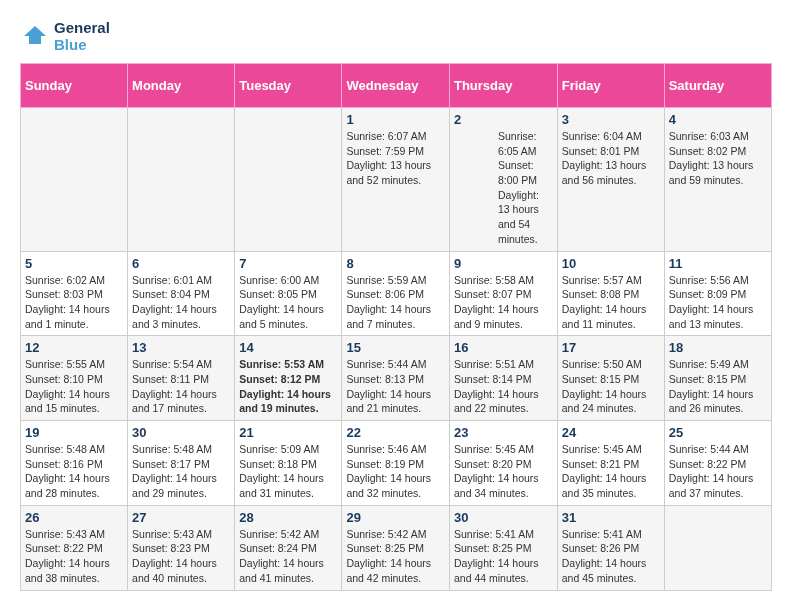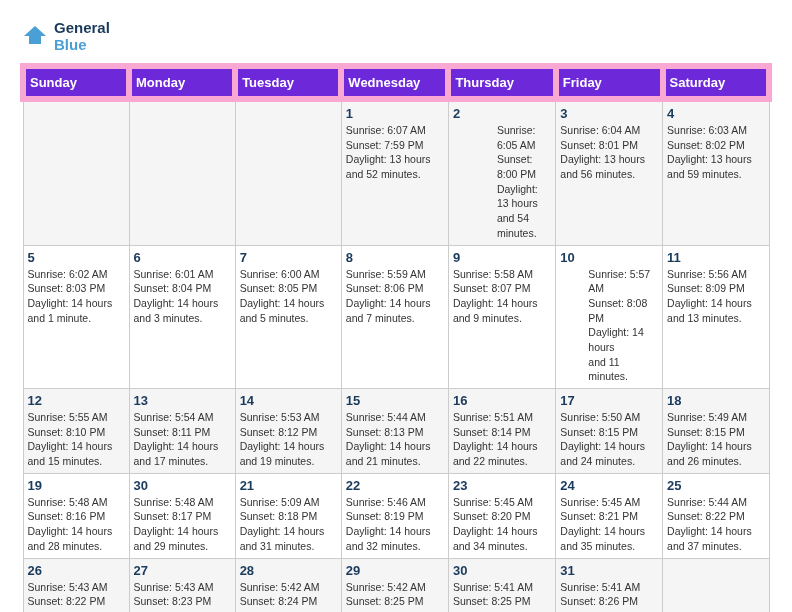--- a/index.html
+++ b/index.html
@@ -31,27 +31,27 @@
     .subtitle {
       font-size: 14px;
       color: #333;
     }
     table {
       width: 100%;
       border-collapse: collapse;
       font-size: 11px;
     }
     thead tr th {
-      background: #6d28d9;
+      background: #ec4899;
       color: #fff;
-      padding: 6px 4px;
+      padding: 14px 4px;
       text-align: left;
       font-size: 13px;
       font-weight: bold;
-      border: 6px solid #f9a8d4;
+      border: 1px solid #f9a8d4;
     }
     tbody tr td {
       border: 1px solid #ccc;
       padding: 4px;
       vertical-align: top;
       width: 108px;
     }
     tbody tr:nth-child(odd) td {
       background: #f5f5f5;
     }
@@ -169,21 +169,21 @@
         </td>
         <td>
           <span class="day-num">9</span>
           <div class="day-info" style="white-space: pre-line;">Sunrise: 5:58 AM
 Sunset: 8:07 PM
 Daylight: 14 hours
 and 9 minutes.</div>
         </td>
         <td>
           <span class="day-num">10</span>
-          <div class="day-info" style="white-space: pre-line; margin-left: 28px;">Sunrise: 5:57 AM
+          <div class="day-info" style="white-space: pre-line;">Sunrise: 5:57 AM
 Sunset: 8:08 PM
 Daylight: 14 hours
 and 11 minutes.</div>
         </td>
         <td>
           <span class="day-num">11</span>
           <div class="day-info" style="white-space: pre-line;">Sunrise: 5:56 AM
 Sunset: 8:09 PM
 Daylight: 14 hours
 and 13 minutes.</div>
@@ -199,21 +199,21 @@
         </td>
         <td>
           <span class="day-num">13</span>
           <div class="day-info" style="white-space: pre-line;">Sunrise: 5:54 AM
 Sunset: 8:11 PM
 Daylight: 14 hours
 and 17 minutes.</div>
         </td>
         <td>
           <span class="day-num">14</span>
-          <div class="day-info" style="white-space: pre-line;">Sunrise: 5:53 AM
+          <div class="day-info" style="white-space: pre-line; font-weight: bold;">Sunrise: 5:53 AM
 Sunset: 8:12 PM
 Daylight: 14 hours
 and 19 minutes.</div>
         </td>
         <td>
           <span class="day-num">15</span>
           <div class="day-info" style="white-space: pre-line;">Sunrise: 5:44 AM
 Sunset: 8:13 PM
 Daylight: 14 hours
 and 21 minutes.</div>

